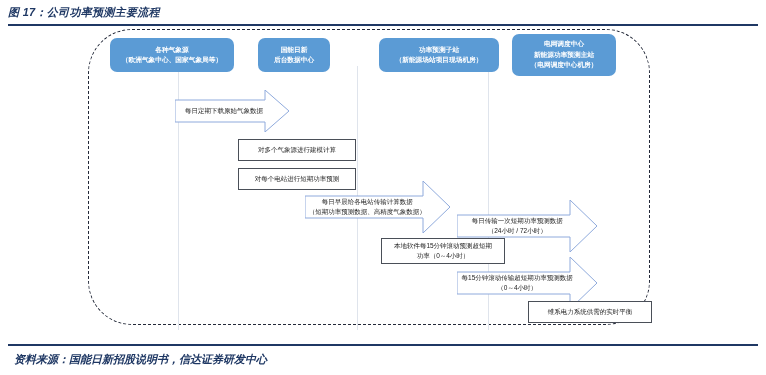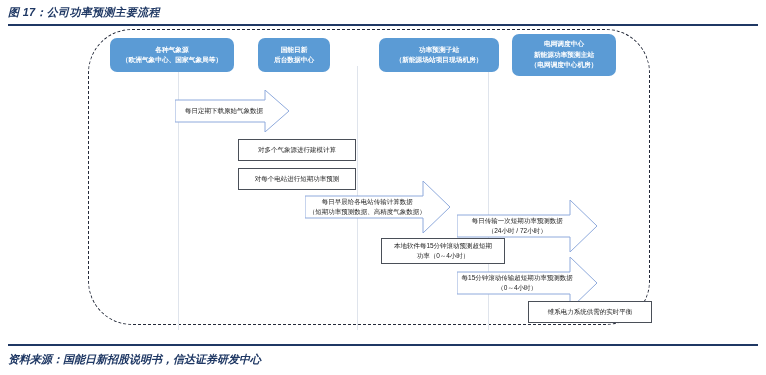--- a/index.html
+++ b/index.html
@@ -40,21 +40,21 @@
   .rule-bottom {
     position: absolute;
     left: 8px;
     top: 344px;
     width: 750px;
     height: 2px;
     background: #1F3864;
   }
   .fig-source {
     position: absolute;
-    left: 8px;
+    left: 14px;
     top: 352px;
     font-size: 11px;
     font-weight: bold;
     font-style: italic;
     color: #1F3864;
     white-space: nowrap;
   }
 
   
   .canvas {

